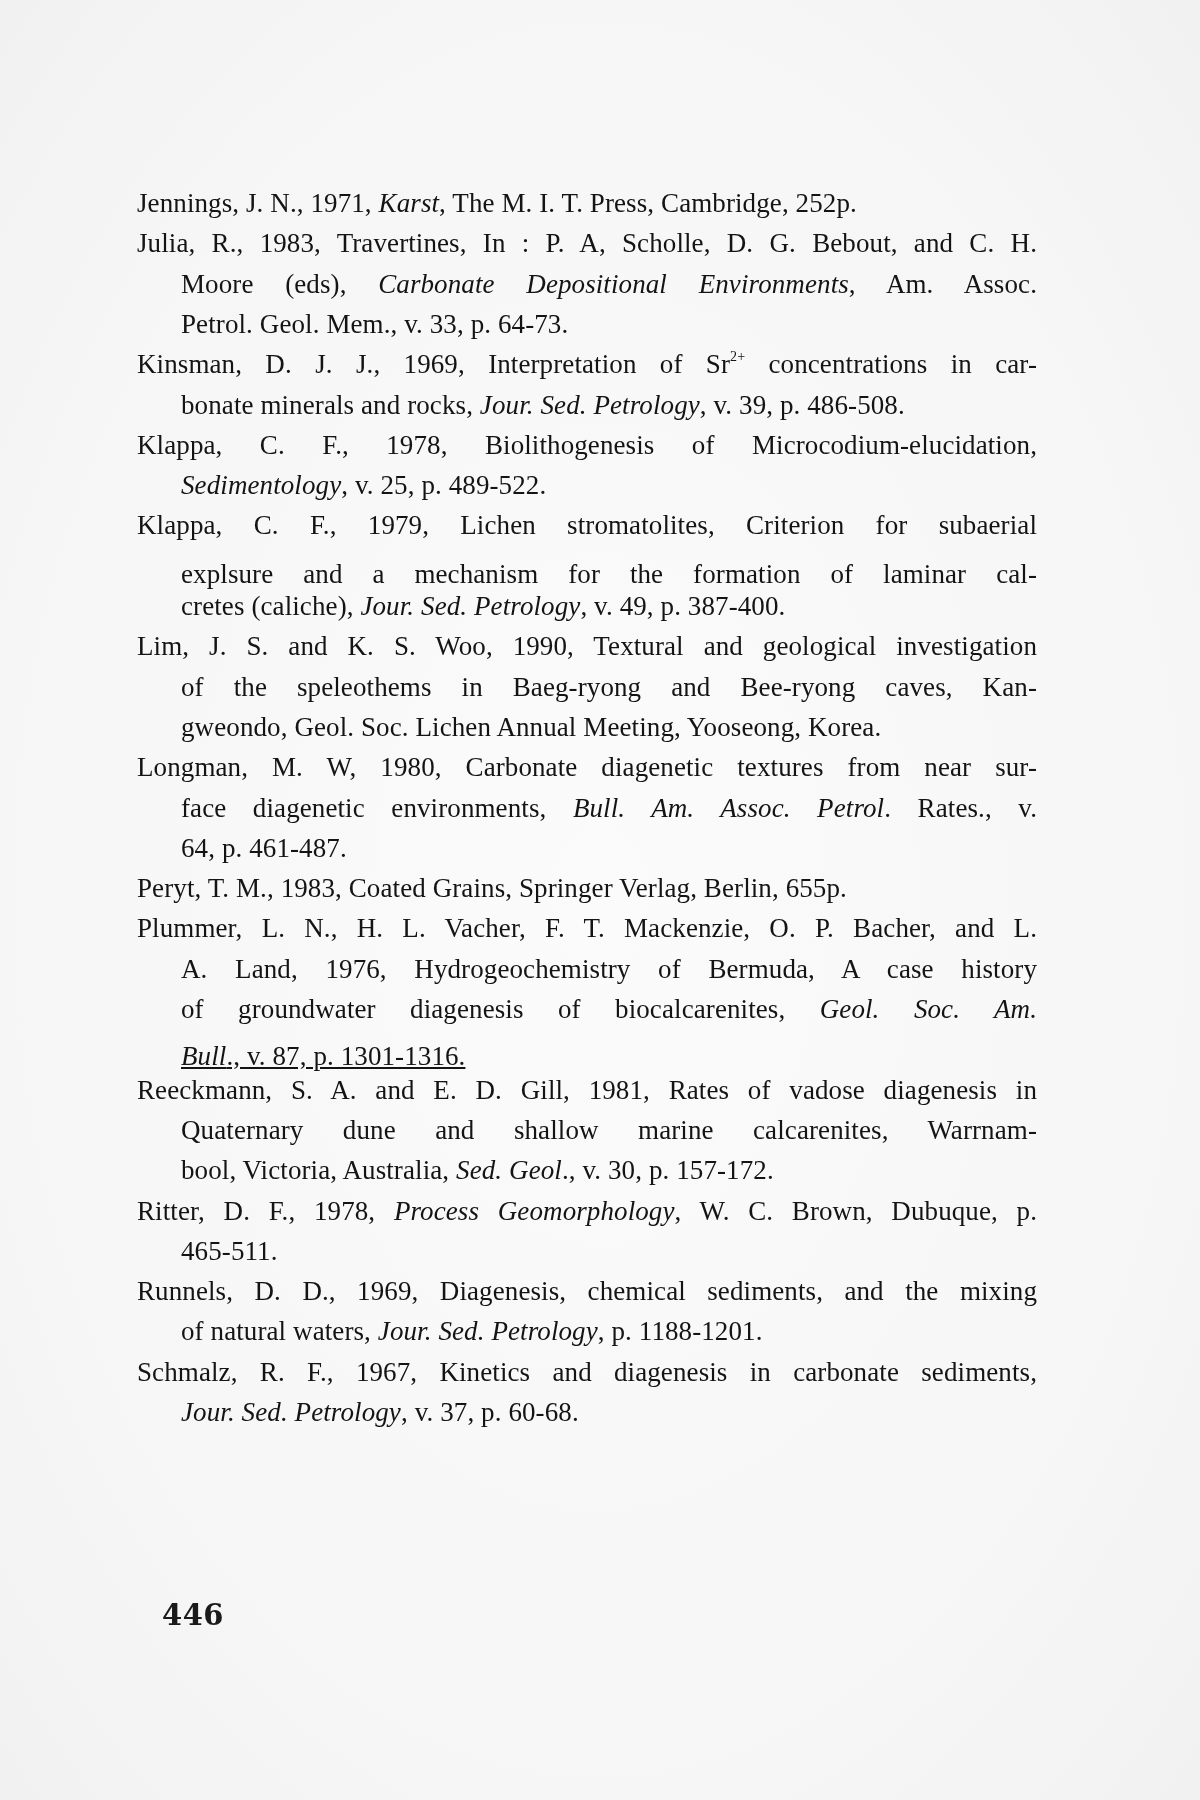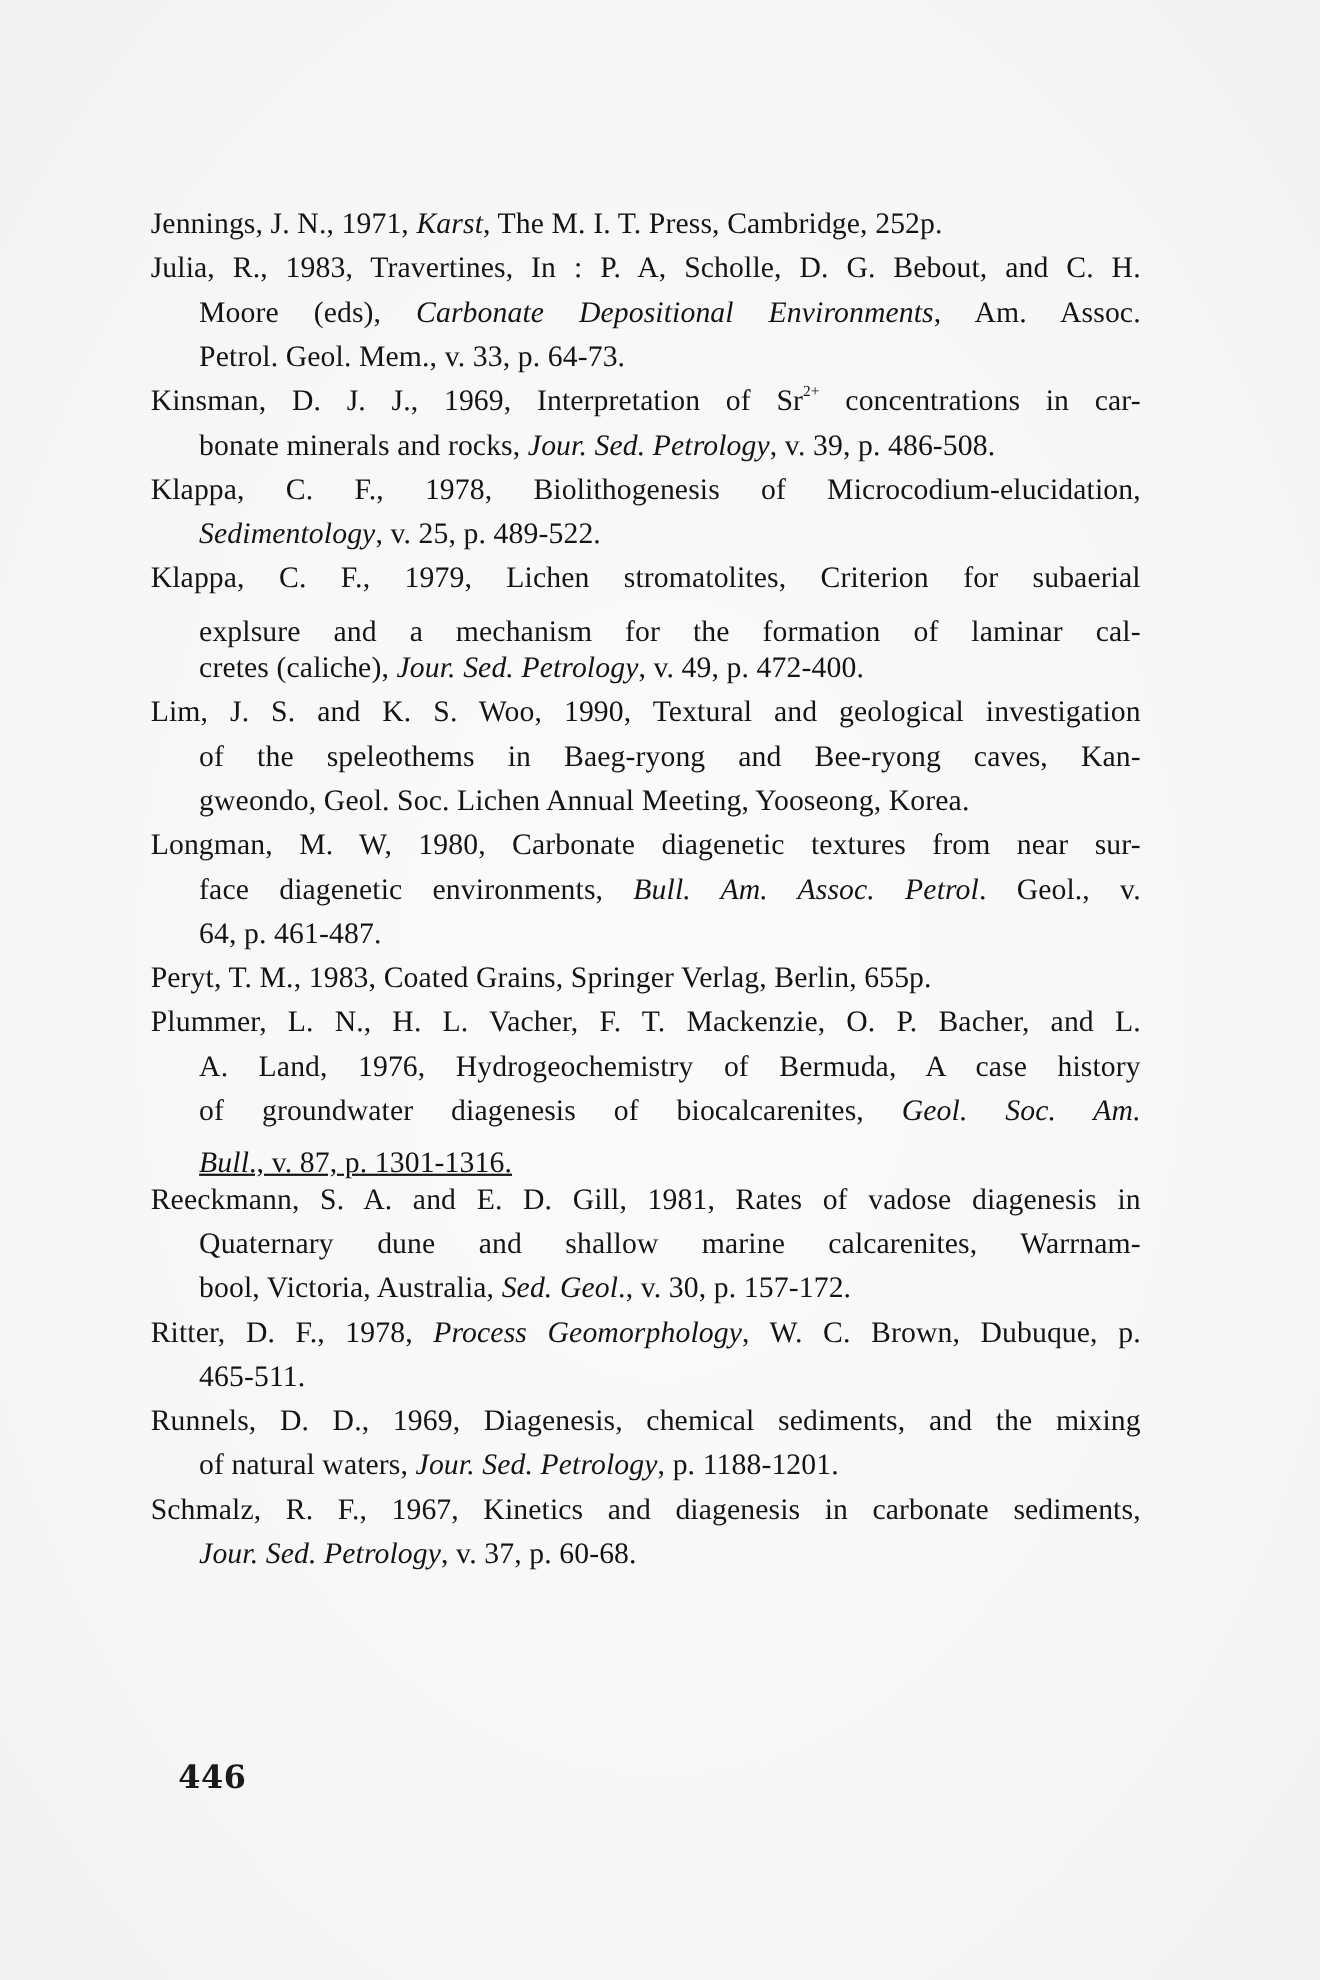--- a/index.html
+++ b/index.html
@@ -75,30 +75,30 @@
         <div class="line just" style="top: 161.2px; width: 900px;"><span>Kinsman, D. J. J., 1969, Interpretation of Sr</span><sup class="sup">2+</sup><span> concentrations in car-</span></div>
         <div class="line cont" style="top: 201.5px;"><span>bonate minerals and rocks, </span><span class="it">Jour. Sed. Petrology</span><span>, v. 39, p. 486-508.</span></div>
       </div>
       <div>
         <div class="line just" style="top: 241.8px; width: 900px;"><span>Klappa, C. F., 1978, Biolithogenesis of Microcodium-elucidation,</span></div>
         <div class="line cont" style="top: 282.1px;"><span class="it">Sedimentology</span><span>, v. 25, p. 489-522.</span></div>
       </div>
       <div>
         <div class="line just" style="top: 322.4px; width: 900px;"><span>Klappa, C. F., 1979, Lichen stromatolites, Criterion for subaerial</span></div>
         <div class="line cont just" style="top: 371px; width: 856px;"><span>explsure and a mechanism for the formation of laminar cal-</span></div>
-        <div class="line cont" style="top: 403px;"><span>cretes (caliche), </span><span class="it">Jour. Sed. Petrology</span><span>, v. 49, p. 472-400.</span></div>
+        <div class="line cont" style="top: 403px;"><span>cretes (caliche), </span><span class="it">Jour. Sed. Petrology</span><span>, v. 49, p. 387-400.</span></div>
       </div>
       <div>
         <div class="line just" style="top: 443.3px; width: 900px;"><span>Lim, J. S. and K. S. Woo, 1990, Textural and geological investigation</span></div>
         <div class="line cont just" style="top: 483.6px; width: 856px;"><span>of the speleothems in Baeg-ryong and Bee-ryong caves, Kan-</span></div>
         <div class="line cont" style="top: 523.9px;"><span>gweondo, Geol. Soc. Lichen Annual Meeting, Yooseong, Korea.</span></div>
       </div>
       <div>
         <div class="line just" style="top: 564.2px; width: 900px;"><span>Longman, M. W, 1980, Carbonate diagenetic textures from near sur-</span></div>
-        <div class="line cont just" style="top: 604.5px; width: 856px;"><span>face diagenetic environments, </span><span class="it">Bull. Am. Assoc. Petrol</span><span>. Geol., v.</span></div>
+        <div class="line cont just" style="top: 604.5px; width: 856px;"><span>face diagenetic environments, </span><span class="it">Bull. Am. Assoc. Petrol</span><span>. Rates., v.</span></div>
         <div class="line cont" style="top: 644.8px;"><span>64, p. 461-487.</span></div>
       </div>
       <div>
         <div class="line" style="top: 685.1px;"><span>Peryt, T. M., 1983, Coated Grains, Springer Verlag, Berlin, 655p.</span></div>
       </div>
       <div>
         <div class="line just" style="top: 725.4px; width: 900px;"><span>Plummer, L. N., H. L. Vacher, F. T. Mackenzie, O. P. Bacher, and L.</span></div>
         <div class="line cont just" style="top: 765.7px; width: 856px;"><span>A. Land, 1976, Hydrogeochemistry of Bermuda, A case history</span></div>
         <div class="line cont just" style="top: 806px; width: 856px;"><span>of groundwater diagenesis of biocalcarenites, </span><span class="it">Geol. Soc. Am.</span></div>
         <div class="line cont" style="top: 853px; text-decoration: underline;"><span class="it">Bull</span><span>., v. 87, p. 1301-1316.</span></div>

